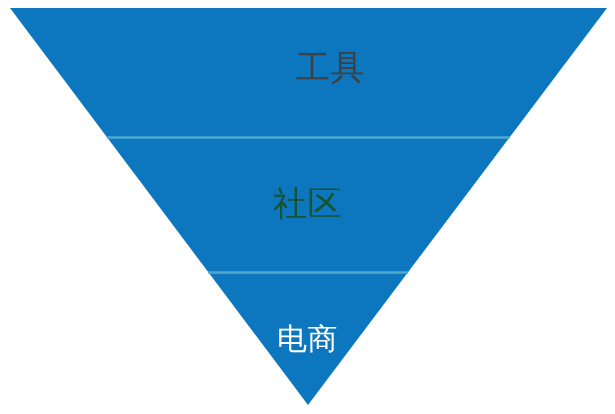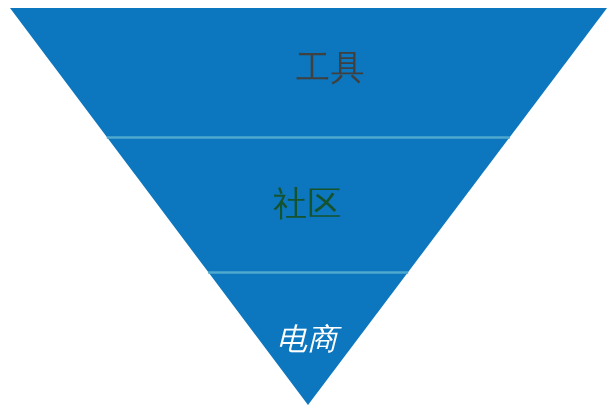--- a/index.html
+++ b/index.html
@@ -69,15 +69,15 @@
 
     <line x1="106.8" y1="137.5" x2="509.8" y2="137.5" stroke="#4FA9CE" stroke-width="2.4"></line>
 
     <line x1="208.2" y1="272.5" x2="408.2" y2="272.5" stroke="#4FA9CE" stroke-width="2.4"></line>
   </svg>
 
   <div class="funnel-label" id="label-stage-1" style="color: #404040; padding-left: 23px;">工具</div>
 
   <div class="funnel-label" id="label-stage-2" style="color: #14532d;">社区</div>
 
-  <div class="funnel-label" id="label-stage-3" style="color: rgb(255, 255, 255); font-style: italic;">电商</div>
+  <div class="funnel-label" id="label-stage-3" style="color: rgb(255, 255, 255);">电商</div>
 
 </div>
 
 </body></html>

